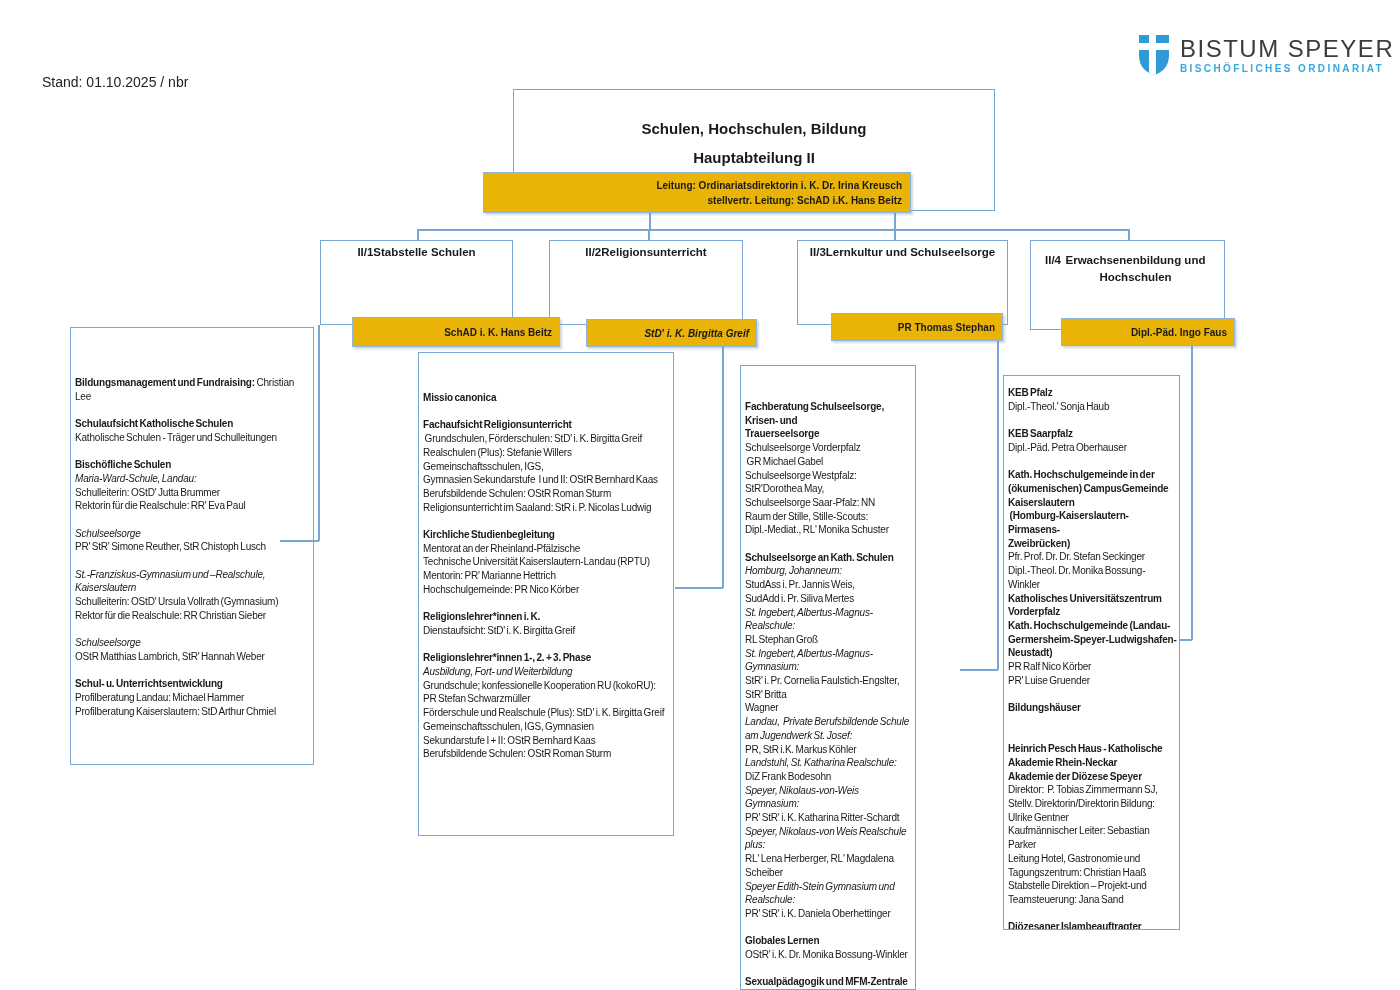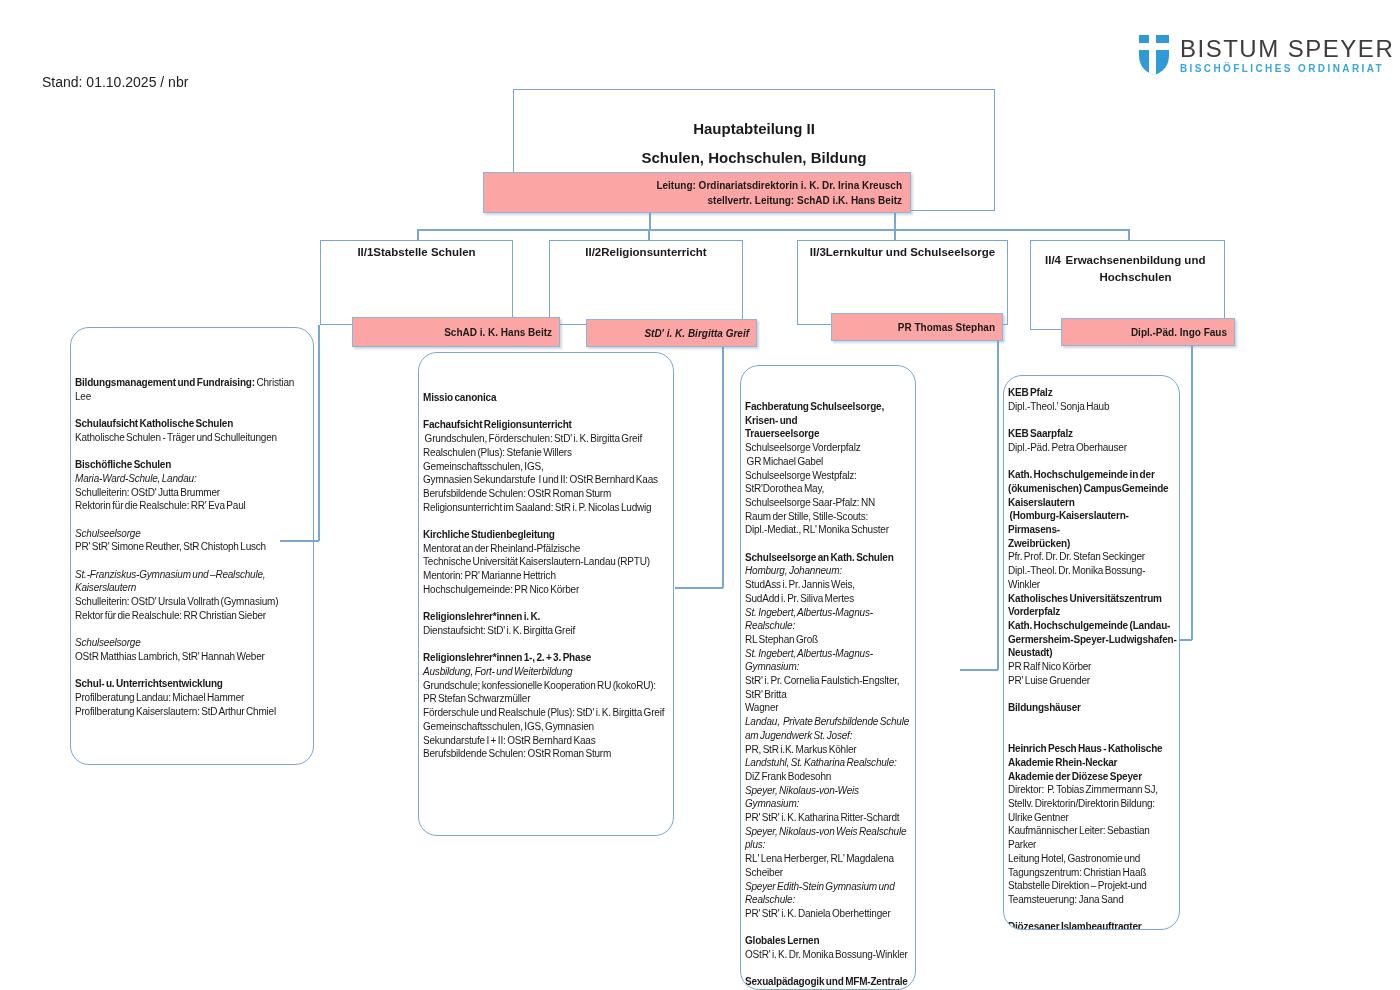--- a/index.html
+++ b/index.html
@@ -9,21 +9,21 @@
   
   .stand{position:absolute;left:42px;top:74px;font-size:14px;color:#222;}
   .logo{position:absolute;left:1138px;top:34px;display:flex;align-items:center;}
   .logo svg{width:32px;height:42px;display:block;}
   .logo-text{margin-left:10px;}
   .logo-title{font-size:24px;letter-spacing:1.5px;color:#3c3c3b;line-height:26px;}
   .logo-sub{font-size:10px;font-weight:bold;letter-spacing:2.4px;color:#35a8e0;margin-top:1px;}
 
   
   .box{position:absolute;background:#fff;border:1.5px solid #7aa6d6;box-sizing:border-box;}
-  .label-box{position:absolute;background:#fca5a5;border:1.2px solid #8eb4d9;box-sizing:border-box;
+  .label-box{position:absolute;background:#eab308;border:1.2px solid #8eb4d9;box-sizing:border-box;
              text-align:right;font-weight:bold;z-index:5;
              box-shadow:2px 2px 2px rgba(120,140,160,0.35);}
 
   
   .main-box{left:513px;top:89px;width:482px;height:122px;text-align:center;padding-top:24px;}
   .main-title{font-size:15px;font-weight:bold;line-height:29px;}
   .leader-box{left:483px;top:172px;width:428px;height:41px;font-size:10px;line-height:15px;
               padding:5px 8px 0 0;}
 
   
@@ -37,21 +37,21 @@
 
   
   .head{font-size:10px;padding:0 7px 0 0;display:flex;align-items:center;justify-content:flex-end;}
   .head1{left:352px;top:317px;width:208px;height:30px;}
   .head2{left:586px;top:319px;width:171px;height:28px;font-style:italic;}
   .head3{left:831px;top:313px;width:172px;height:28px;}
   .head4{left:1061px;top:318px;width:174px;height:28px;}
 
   
   .detail{font-size:10px;letter-spacing:-0.2px;word-spacing:-1px;padding-left:4px;padding-right:2px;
-          overflow:hidden;z-index:1;border-radius:19px;}
+          overflow:hidden;z-index:1;}
   .detail1{left:70px;top:327px;width:244px;height:438px;padding-top:48px;}
   .detail2{left:418px;top:352px;width:256px;height:484px;padding-top:38px;}
   .detail3{left:740px;top:365px;width:176px;height:625px;padding-top:34px;}
   .detail4{left:1003px;top:375px;width:177px;height:555px;padding-top:10px;}
   .dline{line-height:13.7px;min-height:13.7px;white-space:pre-wrap;}
   .dline.spacer{height:13.7px;}
   .s-b{font-weight:bold;}
   .s-i{font-style:italic;}
 
   
@@ -77,22 +77,22 @@
         <rect x="0" y="9" width="32" height="7" fill="#ffffff"></rect>
       </g>
     </svg>
     <div class="logo-text">
       <div class="logo-title">BISTUM SPEYER</div>
       <div class="logo-sub">BISCHÖFLICHES ORDINARIAT</div>
     </div>
   </div>
 
   <div class="box main-box">
+    <div class="main-title">Schulen, Hochschulen, Bildung</div>
     <div class="main-title">Hauptabteilung II</div>
-    <div class="main-title">Schulen, Hochschulen, Bildung</div>
   </div>
   <div class="label-box leader-box">
     <div>Leitung: Ordinariatsdirektorin i. K. Dr. Irina Kreusch</div>
     <div>stellvertr. Leitung: SchAD i.K. Hans Beitz</div>
   </div>
 
   <div class="cline" style="left:649px;top:211px;width:1.5px;height:19px;"></div>
   <div class="cline" style="left:894px;top:211px;width:1.5px;height:19px;"></div>
   <div class="cline" style="left:417px;top:229px;width:712px;height:1.5px;"></div>
   <div class="cline" style="left:417px;top:229px;width:1.5px;height:12px;"></div>

